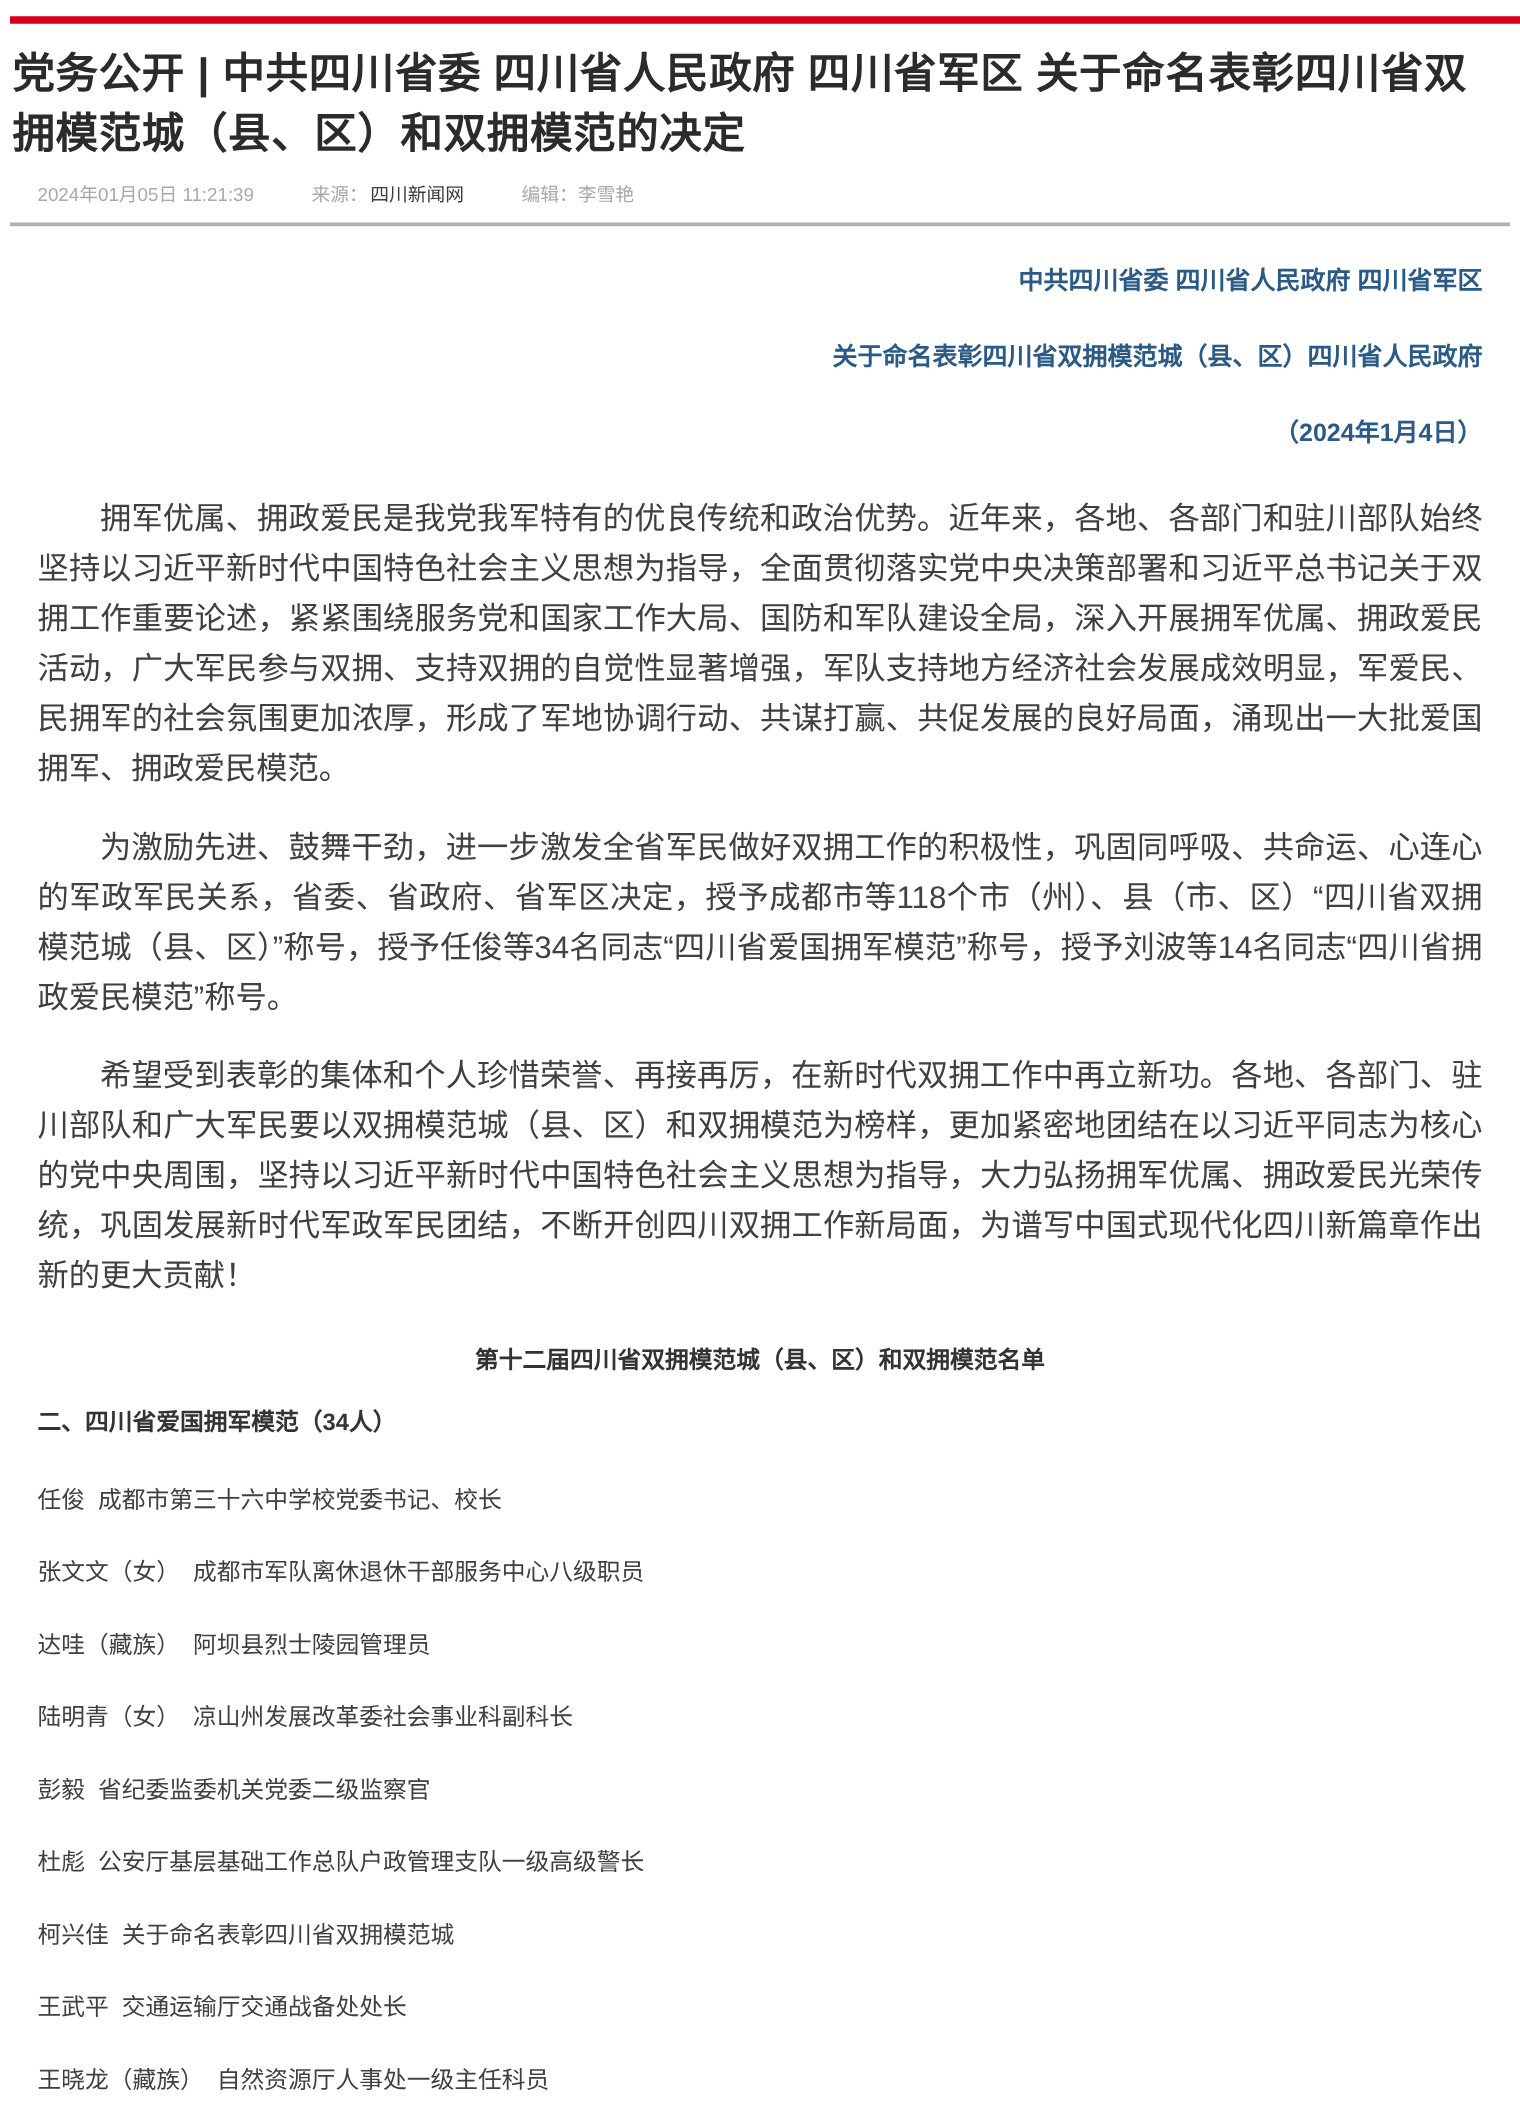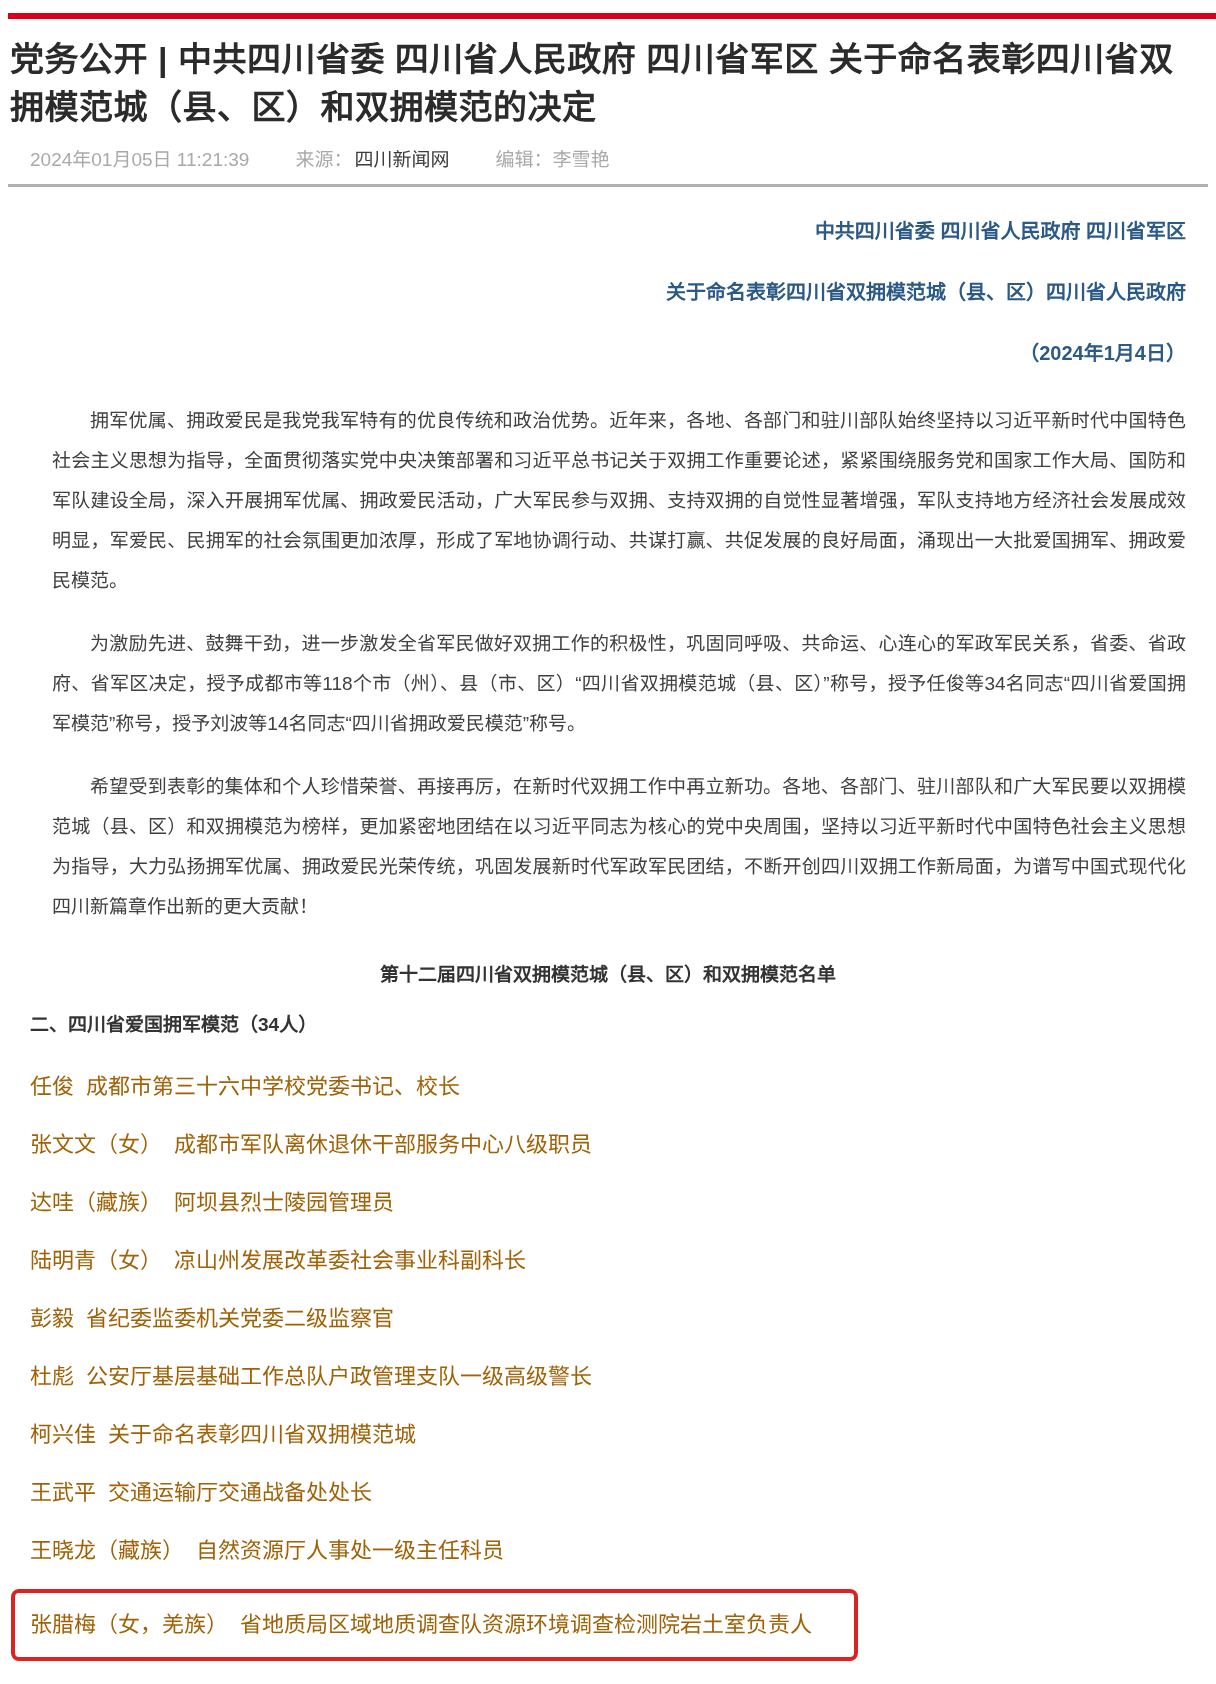--- a/index.html
+++ b/index.html
@@ -17,21 +17,21 @@
   h1.page-title {
     margin: 16px 10px 0 10px;
     font-size: 34px;
     line-height: 1.42;
     font-weight: 700;
     color: #2b2b2b;
     letter-spacing: 0.5px;
   }
   .meta-row {
     margin: 12px 0 0 30px;
-    font-size: 19px;
+    font-size: 15px;
     color: #a9a9a9;
   }
   .meta-row .seg { margin-right: 46px; }
   .meta-row .source-name { color: #3c3c3c; margin-left: 2px; }
   .divider {
     margin: 13px 8px 0 8px;
     height: 0;
     border-top: 3px solid #b0b0b0;
   }
   .content { padding: 0 30px; }
@@ -39,48 +39,47 @@
     text-align: right;
     font-weight: 700;
     font-size: 20px;
     color: #2b5a87;
     margin-top: 33px;
     line-height: 28px;
   }
   .doc-heading.first { margin-top: 30px; }
   .paragraphs { margin-top: 34px; }
   .para {
-    font-size: 19px;
+    font-size: 25px;
     line-height: 40px;
     color: #404040;
     text-align: justify;
     text-indent: 2em;
     margin-bottom: 23px;
-    margin-left: 22px;
   }
   .list-title {
     text-align: center;
     font-weight: 700;
     font-size: 19px;
     color: #333333;
     margin-top: 34px;
     line-height: 28px;
   }
   .section-heading {
     font-weight: 700;
     font-size: 19px;
     color: #333333;
     margin-top: 22px;
     line-height: 28px;
   }
   .name-list { margin-top: 28px; }
   .list-item {
-    font-size: 22px;
+    font-size: 19px;
     line-height: 40px;
-    color: #a16207;
+    color: #404040;
     margin-bottom: 18px;
     width: fit-content;
   }
   .list-item .person-name { margin-right: 0.55em; }
   .list-item.highlighted {
     border: 4px solid #dd2222;
     border-radius: 8px;
     padding: 12px 42px 12px 15px;
     margin: 6px 0 14px -19px;
   }

